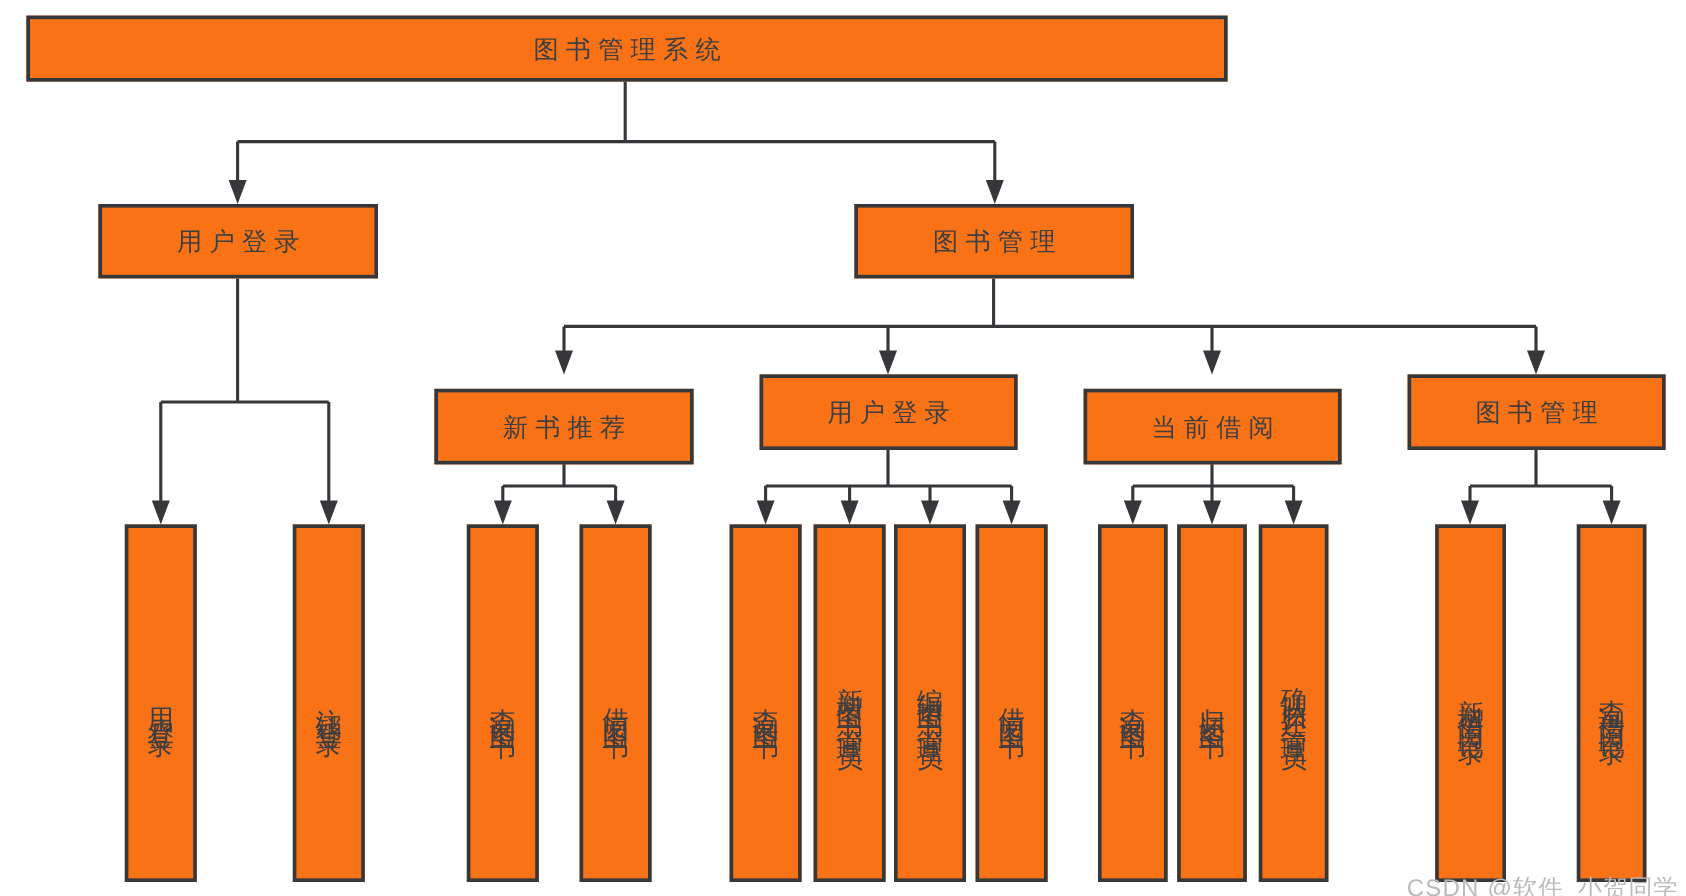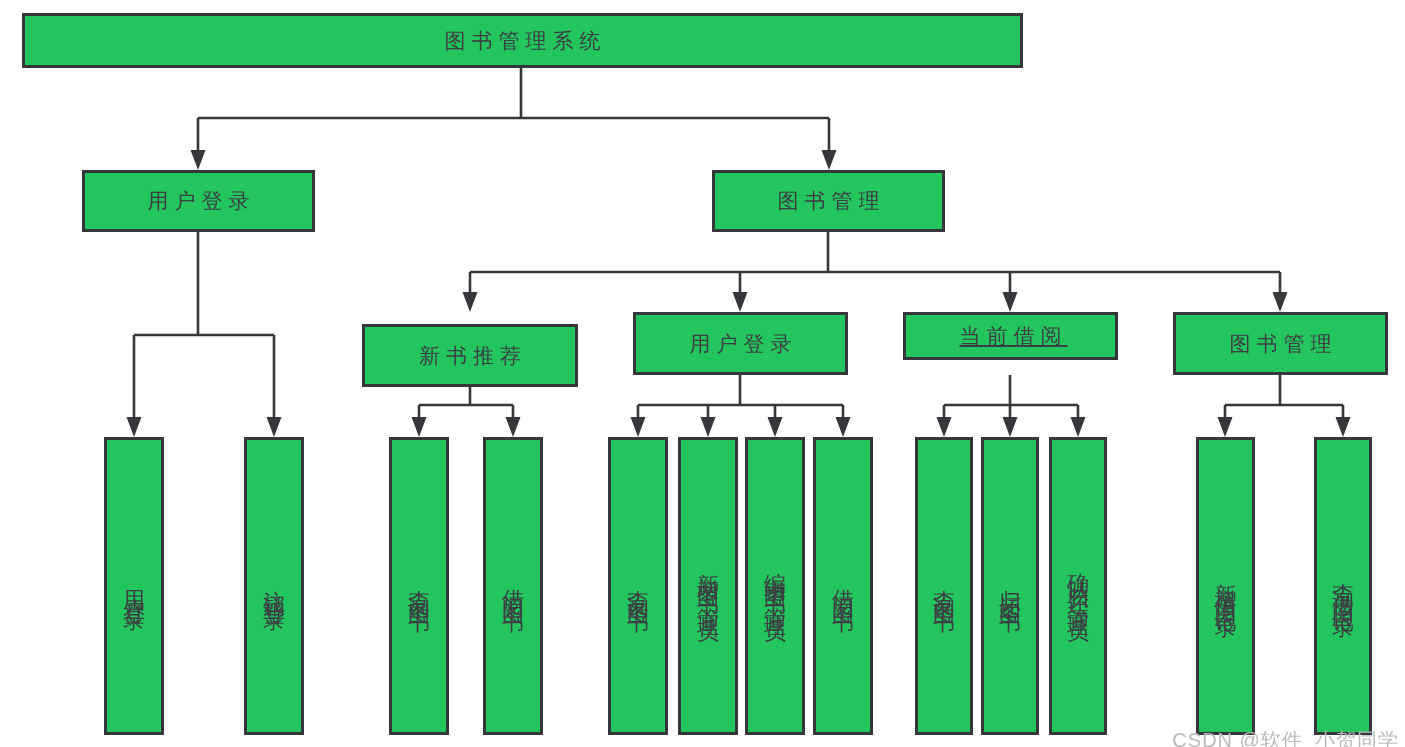--- a/index.html
+++ b/index.html
@@ -15,21 +15,21 @@
     overflow:hidden;
     font-family:"Liberation Sans", sans-serif;
   }
   svg.wires{position:absolute;left:0;top:0;z-index:1;}
   .edge{stroke:var(--line);stroke-width:2.6;fill:none;}
   .arrow{fill:var(--line);stroke:none;}
   .box{
     position:absolute;
     box-sizing:border-box;
     border:3px solid var(--line);
-    background:#22c55e;
+    background:#f97316;
     display:flex;align-items:center;justify-content:center;
     color:var(--text);
     z-index:2;
   }
   .h-box{
     font-size:21px;
     letter-spacing:6px;
     text-indent:6px;
     white-space:nowrap;
   }
@@ -106,21 +106,21 @@
     </g>
   </svg>
 
   <div class="box h-box" style="left:22px;top:13px;width:1001px;height:55px;">图书管理系统</div>
 
   <div class="box h-box" style="left:82px;top:170px;width:233px;height:62px;">用户登录</div>
   <div class="box h-box" style="left:712px;top:170px;width:233px;height:62px;">图书管理</div>
 
   <div class="box h-box" style="left:362px;top:312px;width:216px;height:63px;margin-top:12px;">新书推荐</div>
   <div class="box h-box" style="left:633px;top:312px;width:215px;height:63px;">用户登录</div>
-  <div class="box h-box" style="left:903px;top:312px;width:215px;height:48px;text-decoration:underline;">当前借阅</div>
+  <div class="box h-box" style="left:903px;top:324px;width:215px;height:63px;">当前借阅</div>
   <div class="box h-box" style="left:1173px;top:312px;width:215px;height:63px;">图书管理</div>
 
   <div class="box v-box" style="left:104px;top:437px;width:60px;height:298px;">
     <span class="v-label">用户登录</span>
   </div>
   <div class="box v-box" style="left:244px;top:437px;width:60px;height:298px;">
     <span class="v-label">注销登录</span>
   </div>
 
   <div class="box v-box" style="left:389px;top:437px;width:60px;height:298px;">

